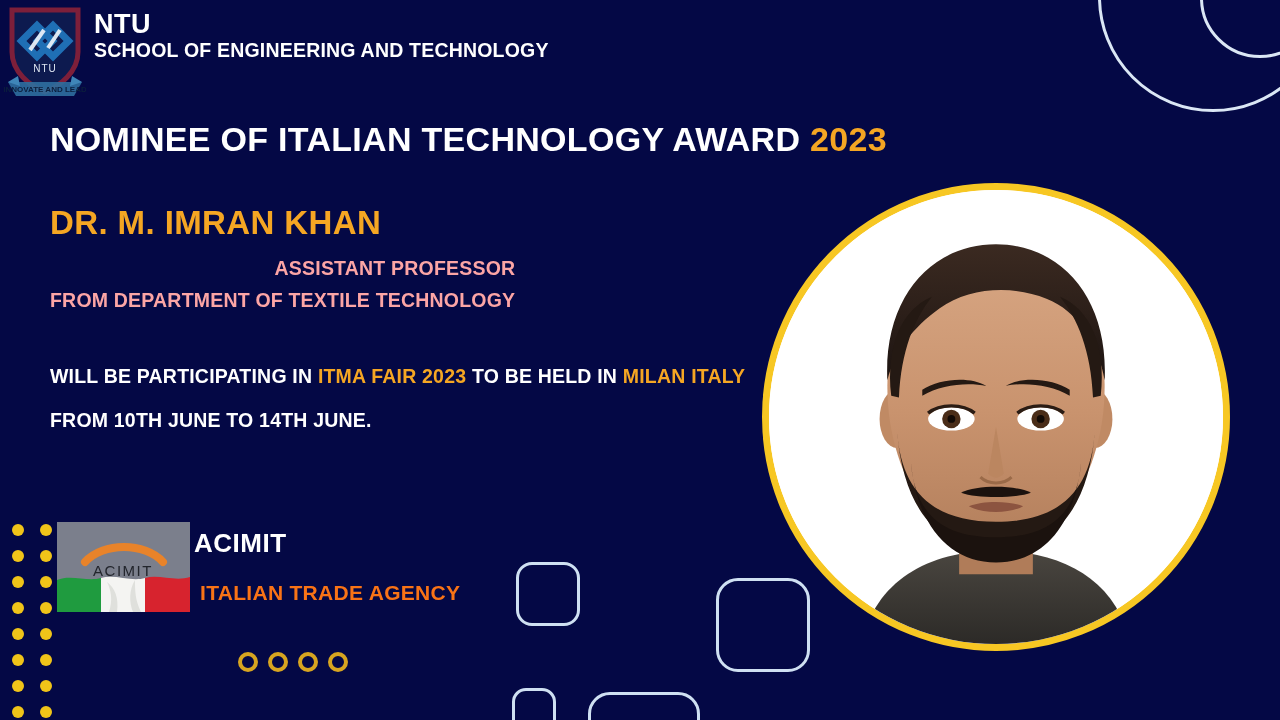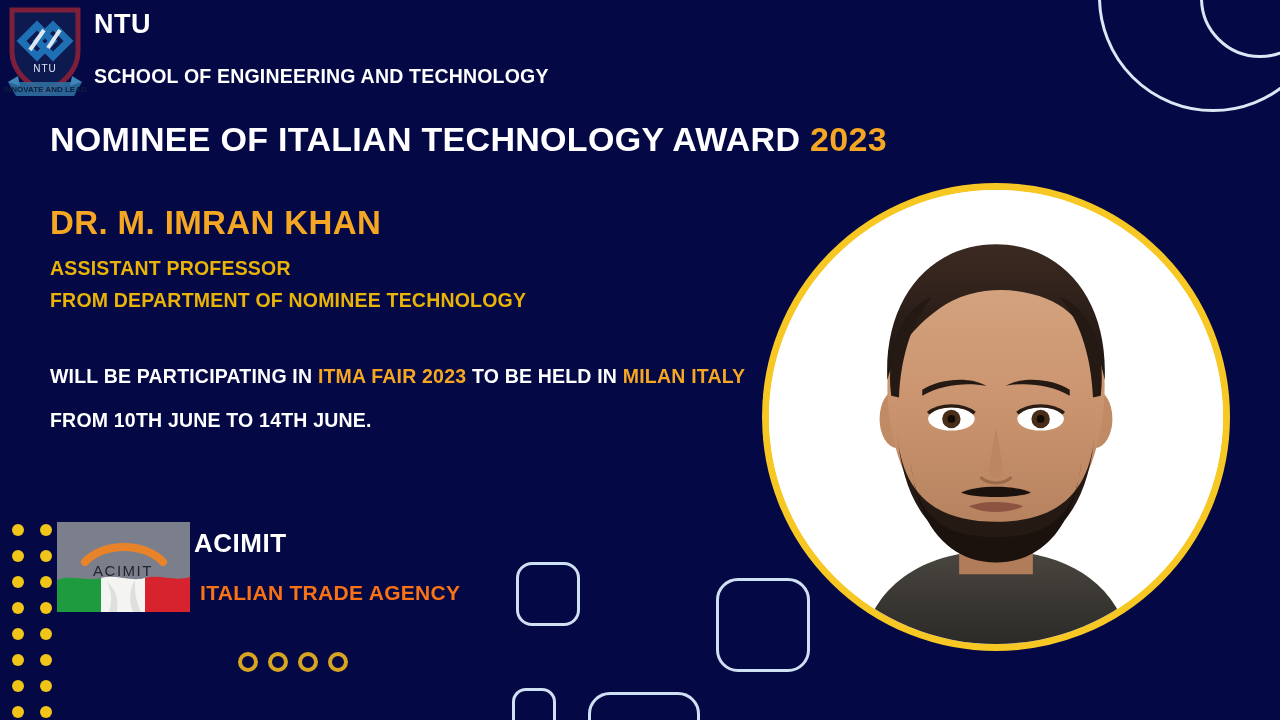--- a/index.html
+++ b/index.html
@@ -34,41 +34,41 @@
   }
   .crest { position:relative; width:82px; height:96px; flex:0 0 auto; }
   .crest svg { display:block; }
   .header-text { margin-left:8px; padding-top:6px; }
   .h-ntu {
     color:#ffffff; font-size:27px; font-weight:bold;
     letter-spacing:0.5px; line-height:1.1;
   }
   .h-school {
     color:#ffffff; font-size:19.5px; font-weight:bold;
-    letter-spacing:0.2px; margin-top:26px; line-height:1.1;
+    letter-spacing:0.2px; margin-top:0; line-height:1.1;
   }
 
   
   .headline {
     position:absolute; left:50px; top:120px;
     font-size:34px; font-weight:bold; color:#ffffff;
     letter-spacing:0.3px; white-space:nowrap;
   }
   .gold { color:#f5a623; }
 
   
   .name {
     position:absolute; left:50px; top:204px;
     font-size:33px; font-weight:bold; color:#f5a623;
     letter-spacing:0.4px; white-space:nowrap;
   }
   .role {
     position:absolute; left:50px; top:253px;
-    font-size:19.5px; font-weight:bold; color:#eab308;
-    letter-spacing:0.2px; line-height:1.62;
+    font-size:19.5px; font-weight:bold; color:#fca5a5;
+    letter-spacing:0.2px; line-height:1.62;text-align:right;
   }
   .role div { white-space:nowrap; }
 
   
   .partic {
     position:absolute; left:50px; top:354px;
     width:730px;
     font-size:19.5px; font-weight:bold; color:#ffffff;
     letter-spacing:0.2px; line-height:2.28;
   }
@@ -162,21 +162,21 @@
   </div>
 
   <div class="headline">
     <span>NOMINEE OF ITALIAN TECHNOLOGY AWARD</span>
     <span class="gold">2023</span>
   </div>
 
   <div class="name">DR. M. IMRAN KHAN</div>
   <div class="role">
     <div>ASSISTANT PROFESSOR</div>
-    <div>FROM DEPARTMENT OF NOMINEE TECHNOLOGY</div>
+    <div>FROM DEPARTMENT OF TEXTILE TECHNOLOGY</div>
   </div>
 
   <div class="partic">
     <span>WILL BE PARTICIPATING IN </span><span class="gold">ITMA FAIR 2023</span><span> TO BE HELD IN </span><span class="gold">MILAN</span> <span class="gold">ITALY</span><span> FROM 10TH JUNE TO 14TH JUNE.</span>
   </div>
 
   <div class="portrait">
     <svg class="face" viewBox="0 0 468 468" xmlns="http://www.w3.org/2000/svg">
       <defs>
         <linearGradient id="skin" x1="0" y1="0" x2="0" y2="1">

